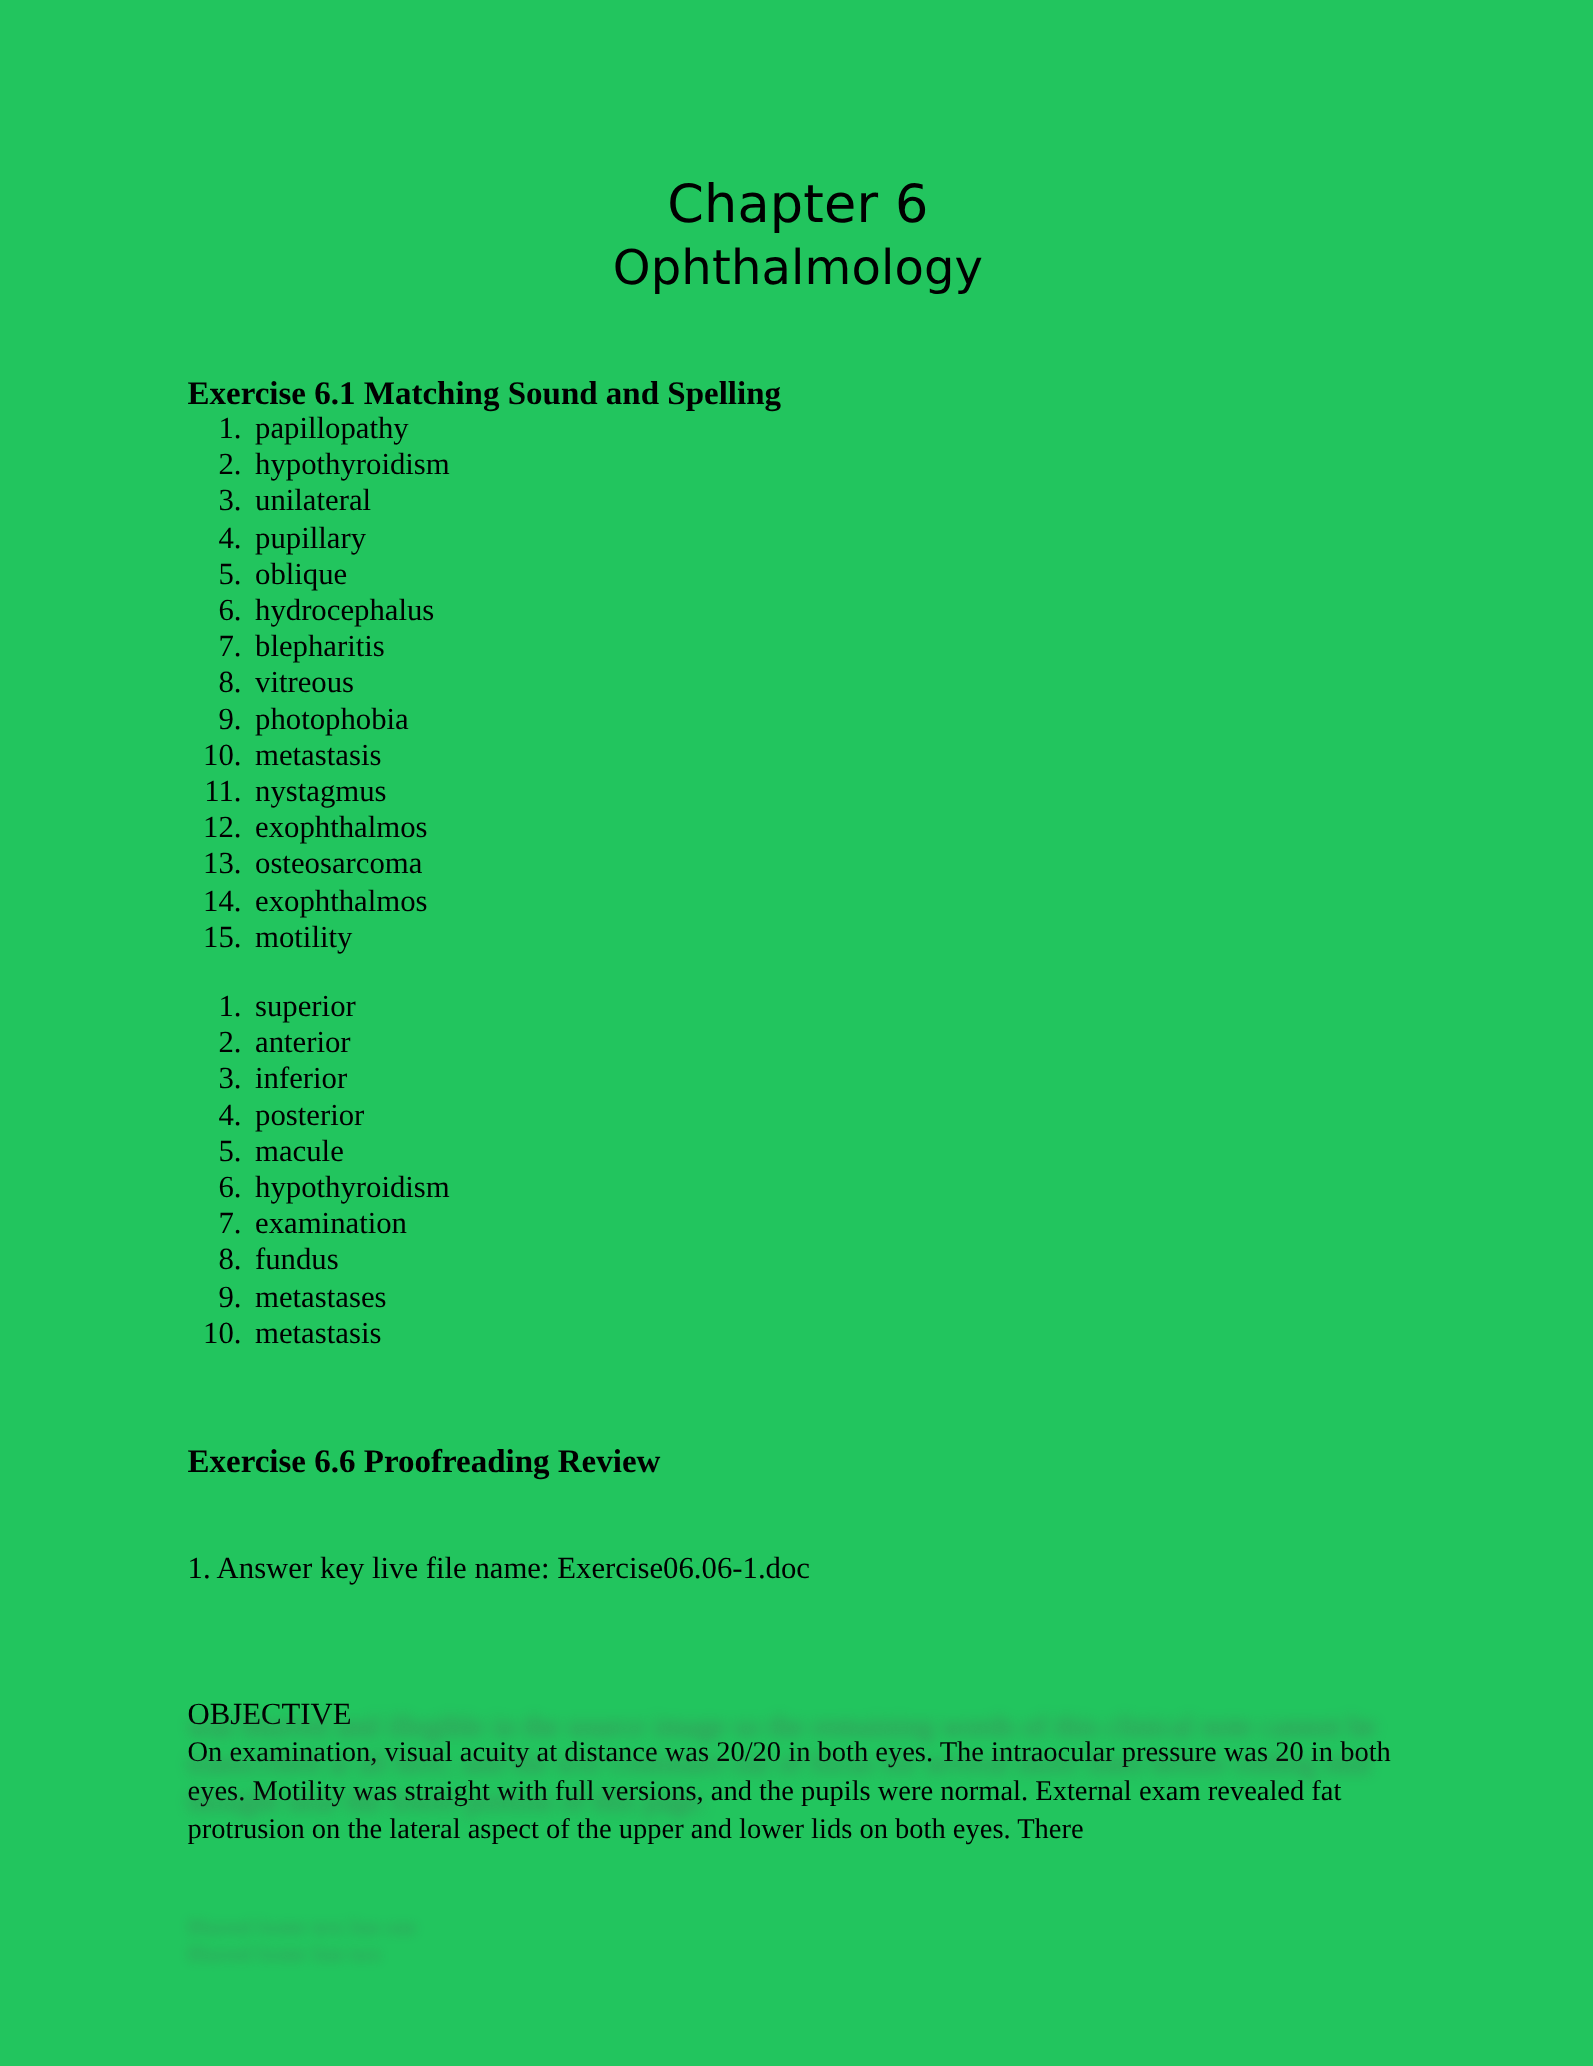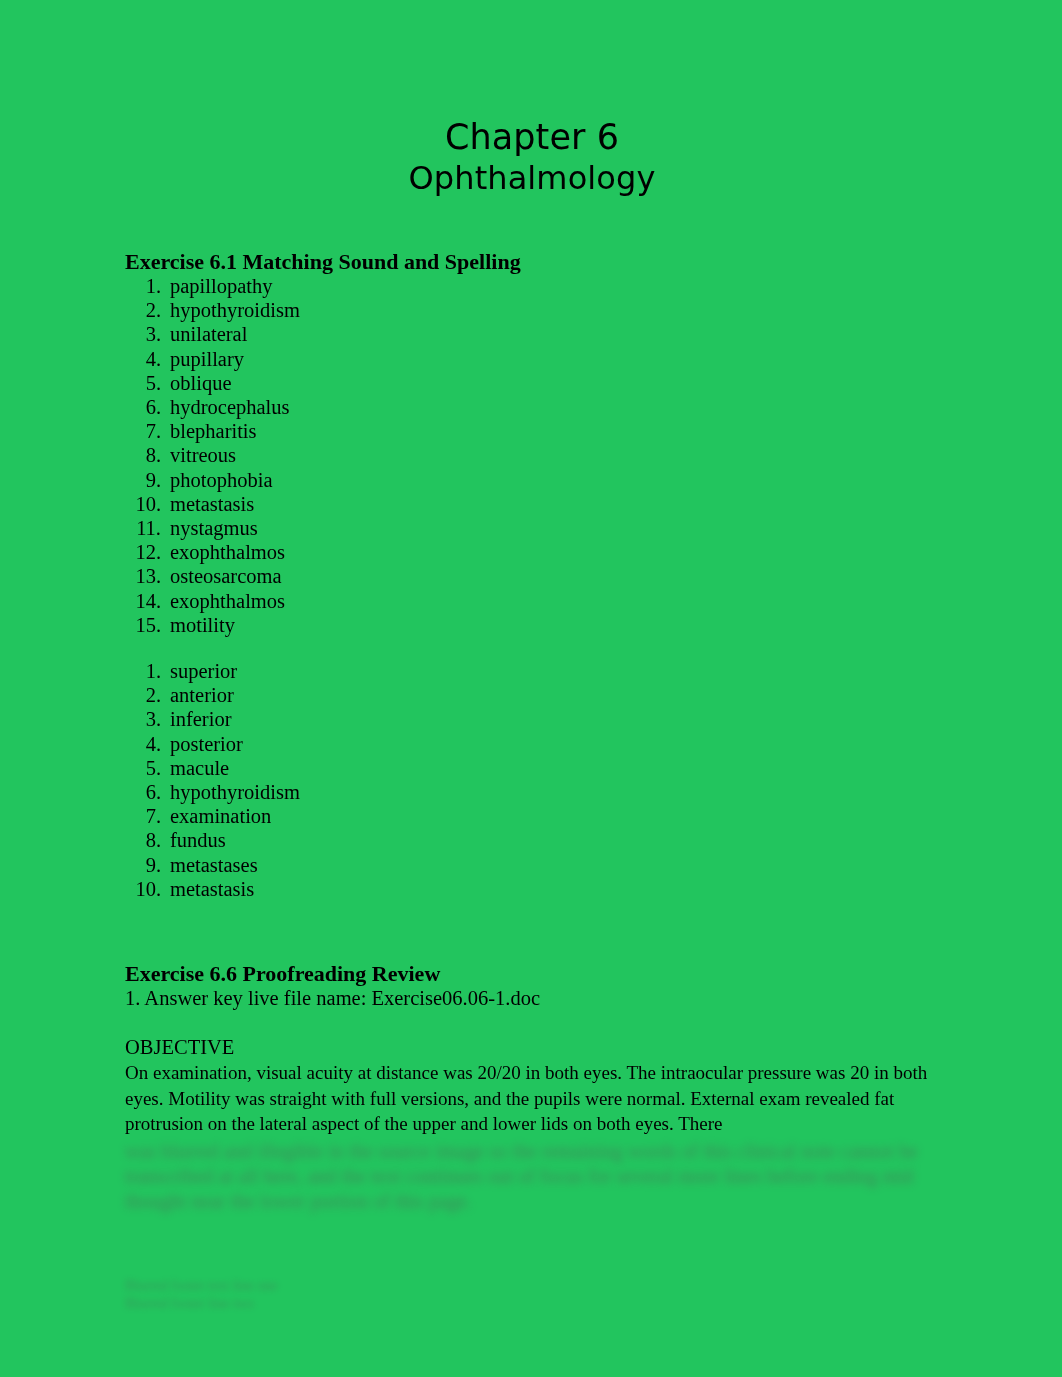--- a/index.html
+++ b/index.html
@@ -85,20 +85,21 @@
     text-align: right;
   }
 
   .gap-small { height: 22px; }
   .gap-large { height: 60px; }
   .gap-line   { height: 24px; }
 
   .plain-line {
     font-size: 20.5px;
     line-height: 25px;
+    margin-top: 48px;
   }
 
   .body-para {
     font-size: 19px;
     line-height: 25.5px;
     width: 815px;
   }
 
   
   .blur-block {

